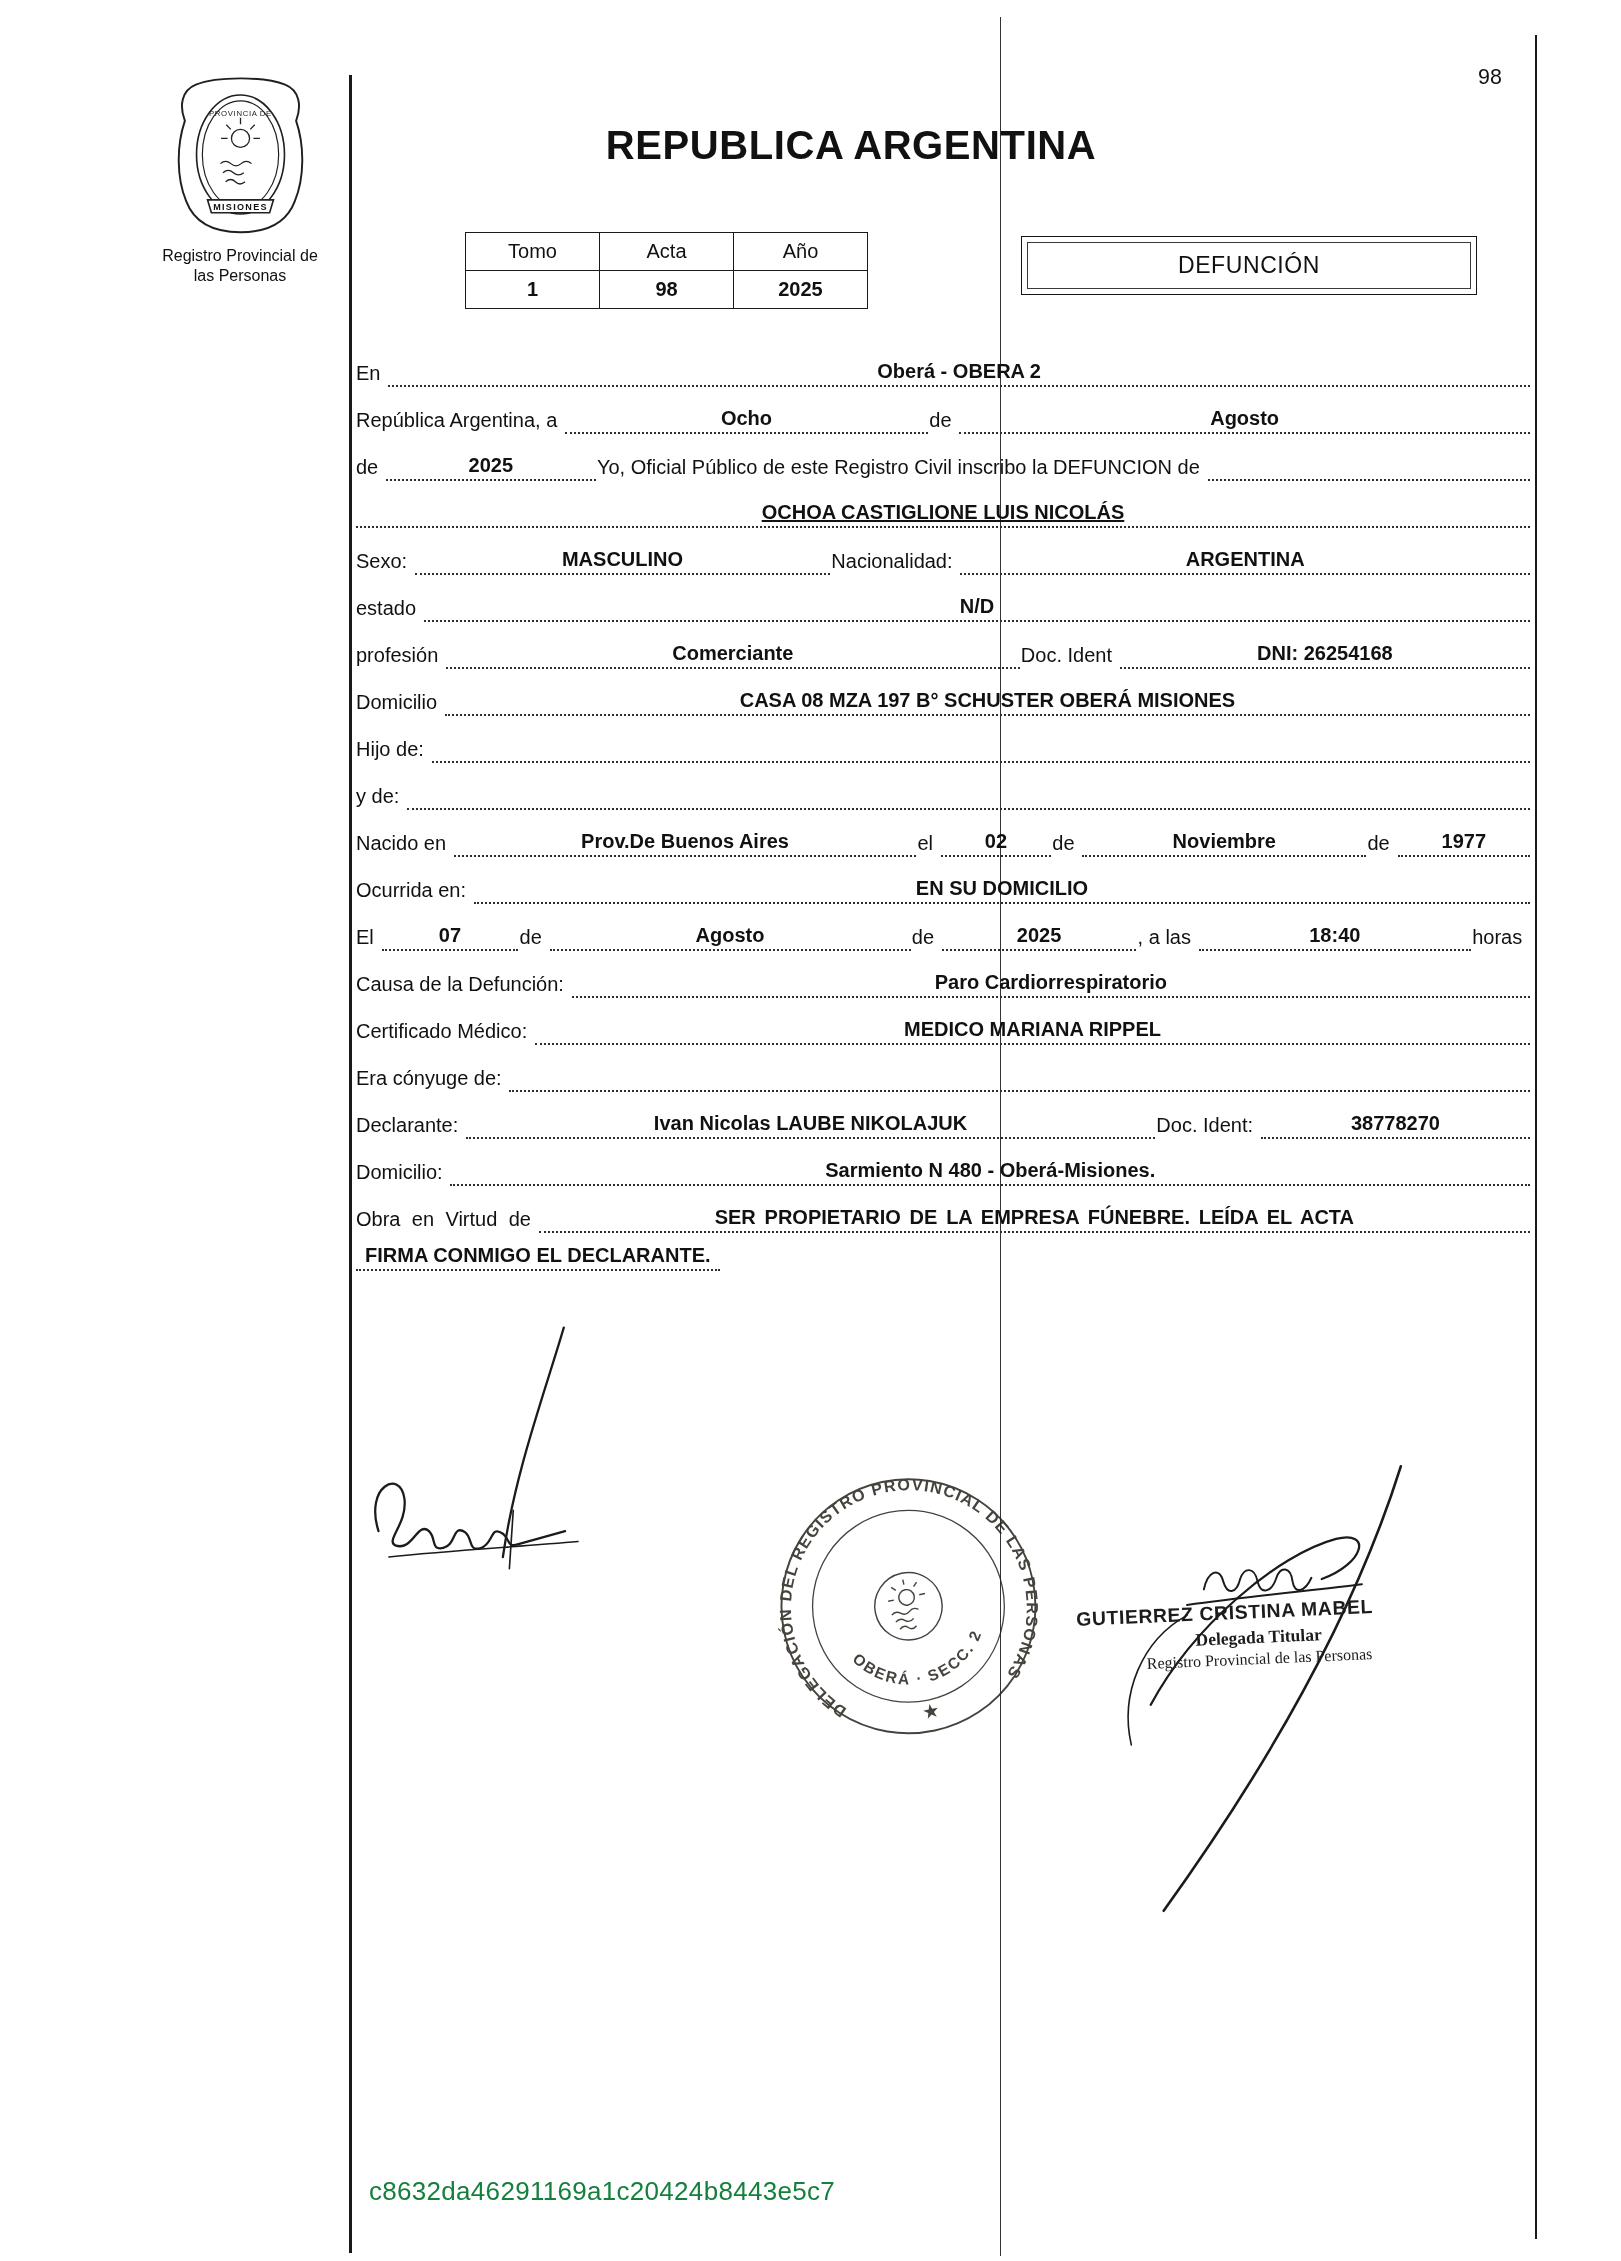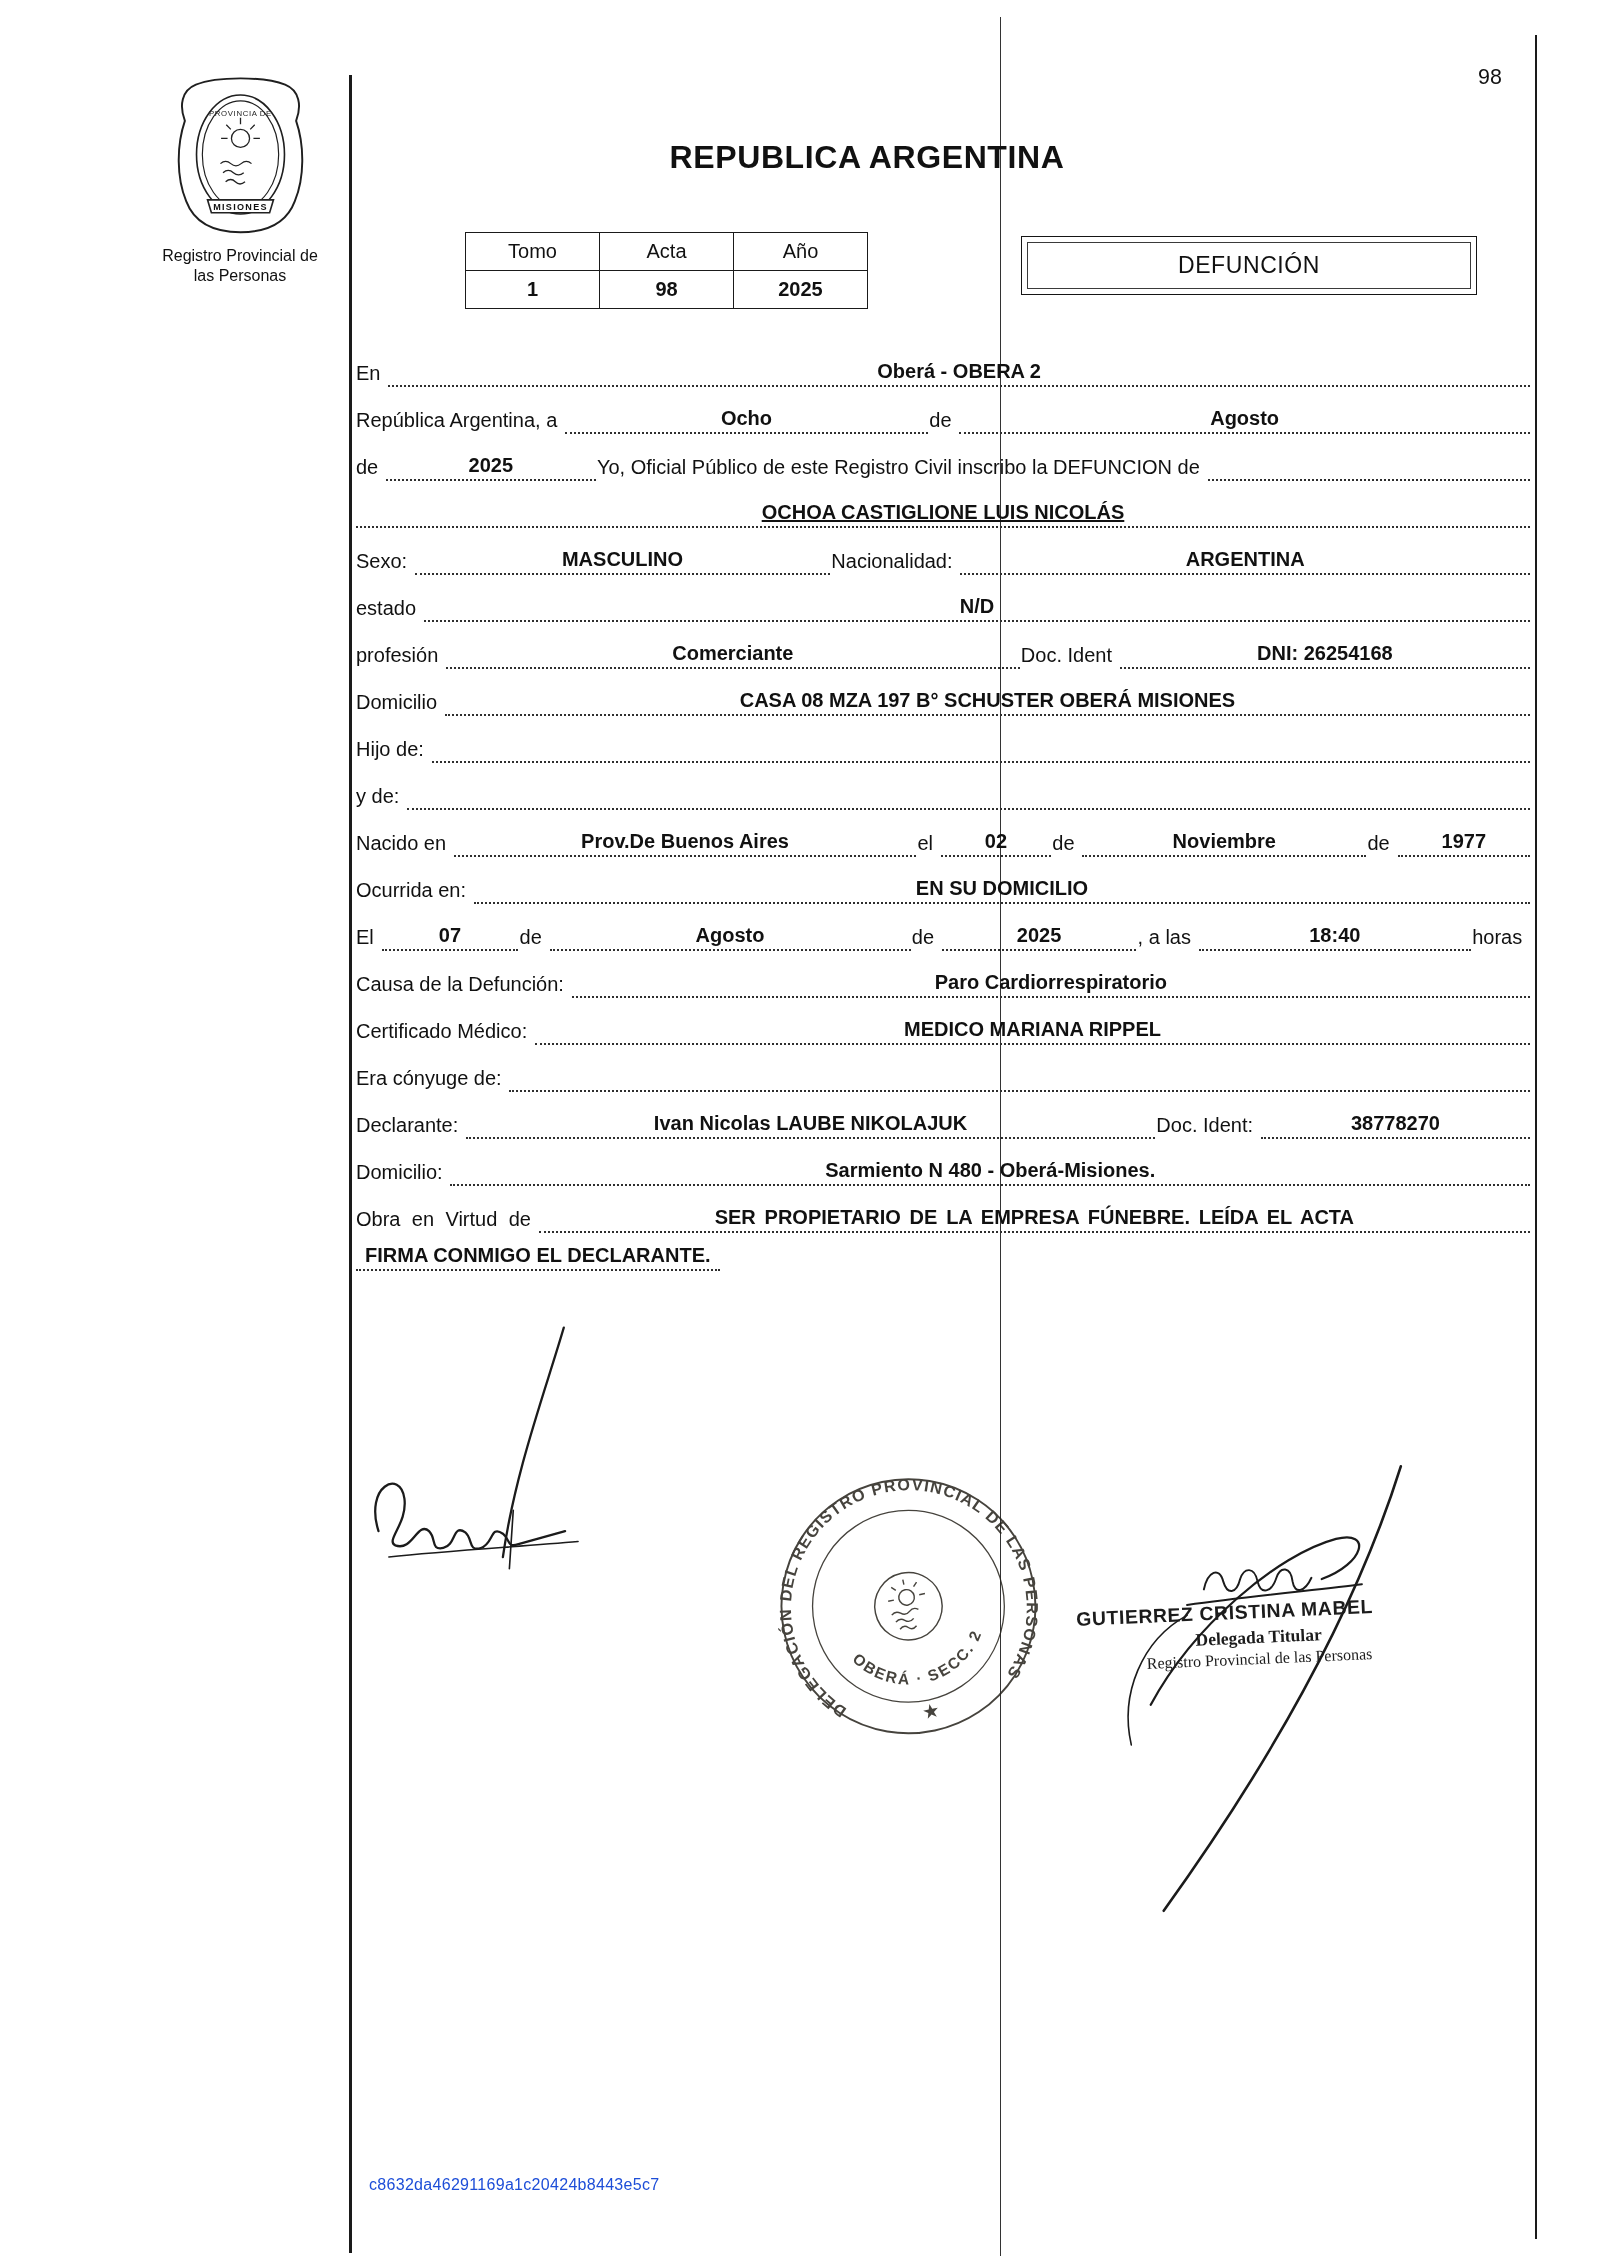--- a/index.html
+++ b/index.html
@@ -11,22 +11,22 @@
   .vline.left{left:349px;top:75px;width:2.6px;height:2178px;}
   .vline.center{left:1000px;top:17px;width:1.3px;height:2239px;background:#333;}
   .vline.right{left:1535px;top:35px;width:1.9px;height:2204px;}
 
   .page-number{position:absolute;left:1478px;top:65px;font-size:21.4px;}
 
   .emblem{position:absolute;left:170px;top:73px;width:141px;height:167px;}
   .emblem-caption{position:absolute;left:130px;top:246px;width:220px;text-align:center;
                   font-size:16px;line-height:1.25;}
 
-  .title{position:absolute;left:355px;top:123px;width:992px;margin:16px;text-align:center;
-         font-size:32px;font-weight:700;letter-spacing:0.6px;}
+  .title{position:absolute;left:355px;top:123px;width:992px;margin:0;text-align:center;
+         font-size:40px;font-weight:700;letter-spacing:0.6px;}
 
   .reg-table{position:absolute;left:465px;top:232px;border-collapse:collapse;}
   .reg-table td{border:1.9px solid #1a1a1a;width:133px;height:37px;text-align:center;
                 font-size:20px;padding:0;}
   .reg-table tr.vals td{font-weight:600;}
 
   .type-box{position:absolute;left:1021px;top:236px;width:454px;height:57px;
             border:1.9px solid #151515;outline:1.3px solid #3a3a3a;outline-offset:-7.1px;
             display:flex;align-items:center;justify-content:center;
             font-size:23px;letter-spacing:0.6px;}
@@ -49,21 +49,21 @@
   .ink{fill:none;stroke:#1b1b1b;stroke-linecap:round;stroke-linejoin:round;}
 
   .official-stamp-text{position:absolute;left:1077px;top:1600px;width:363px;
                        transform:rotate(-2.5deg);color:#1c1c1c;}
   .ost-name{font-size:19.4px;font-weight:700;letter-spacing:0.6px;}
   .ost-title{font-size:17.5px;margin-top:3.9px;text-align:center;font-weight:700;
              font-family:"Liberation Serif","DejaVu Serif",serif;}
   .ost-org{font-size:16px;margin-top:2.6px;text-align:center;
            font-family:"Liberation Serif","DejaVu Serif",serif;}
 
-  .doc-hash{position:absolute;left:369px;top:2176px;font-size:16px;letter-spacing:0.3px;color:#1d4ed8;}
+  .doc-hash{position:absolute;left:369px;top:2176px;font-size:26px;letter-spacing:0.3px;color:#15803d;}
 </style>
 </head>
 <body>
 
 <div class="page">
 
   <div class="vline left"></div>
   <div class="vline center"></div>
   <div class="vline right"></div>
 

